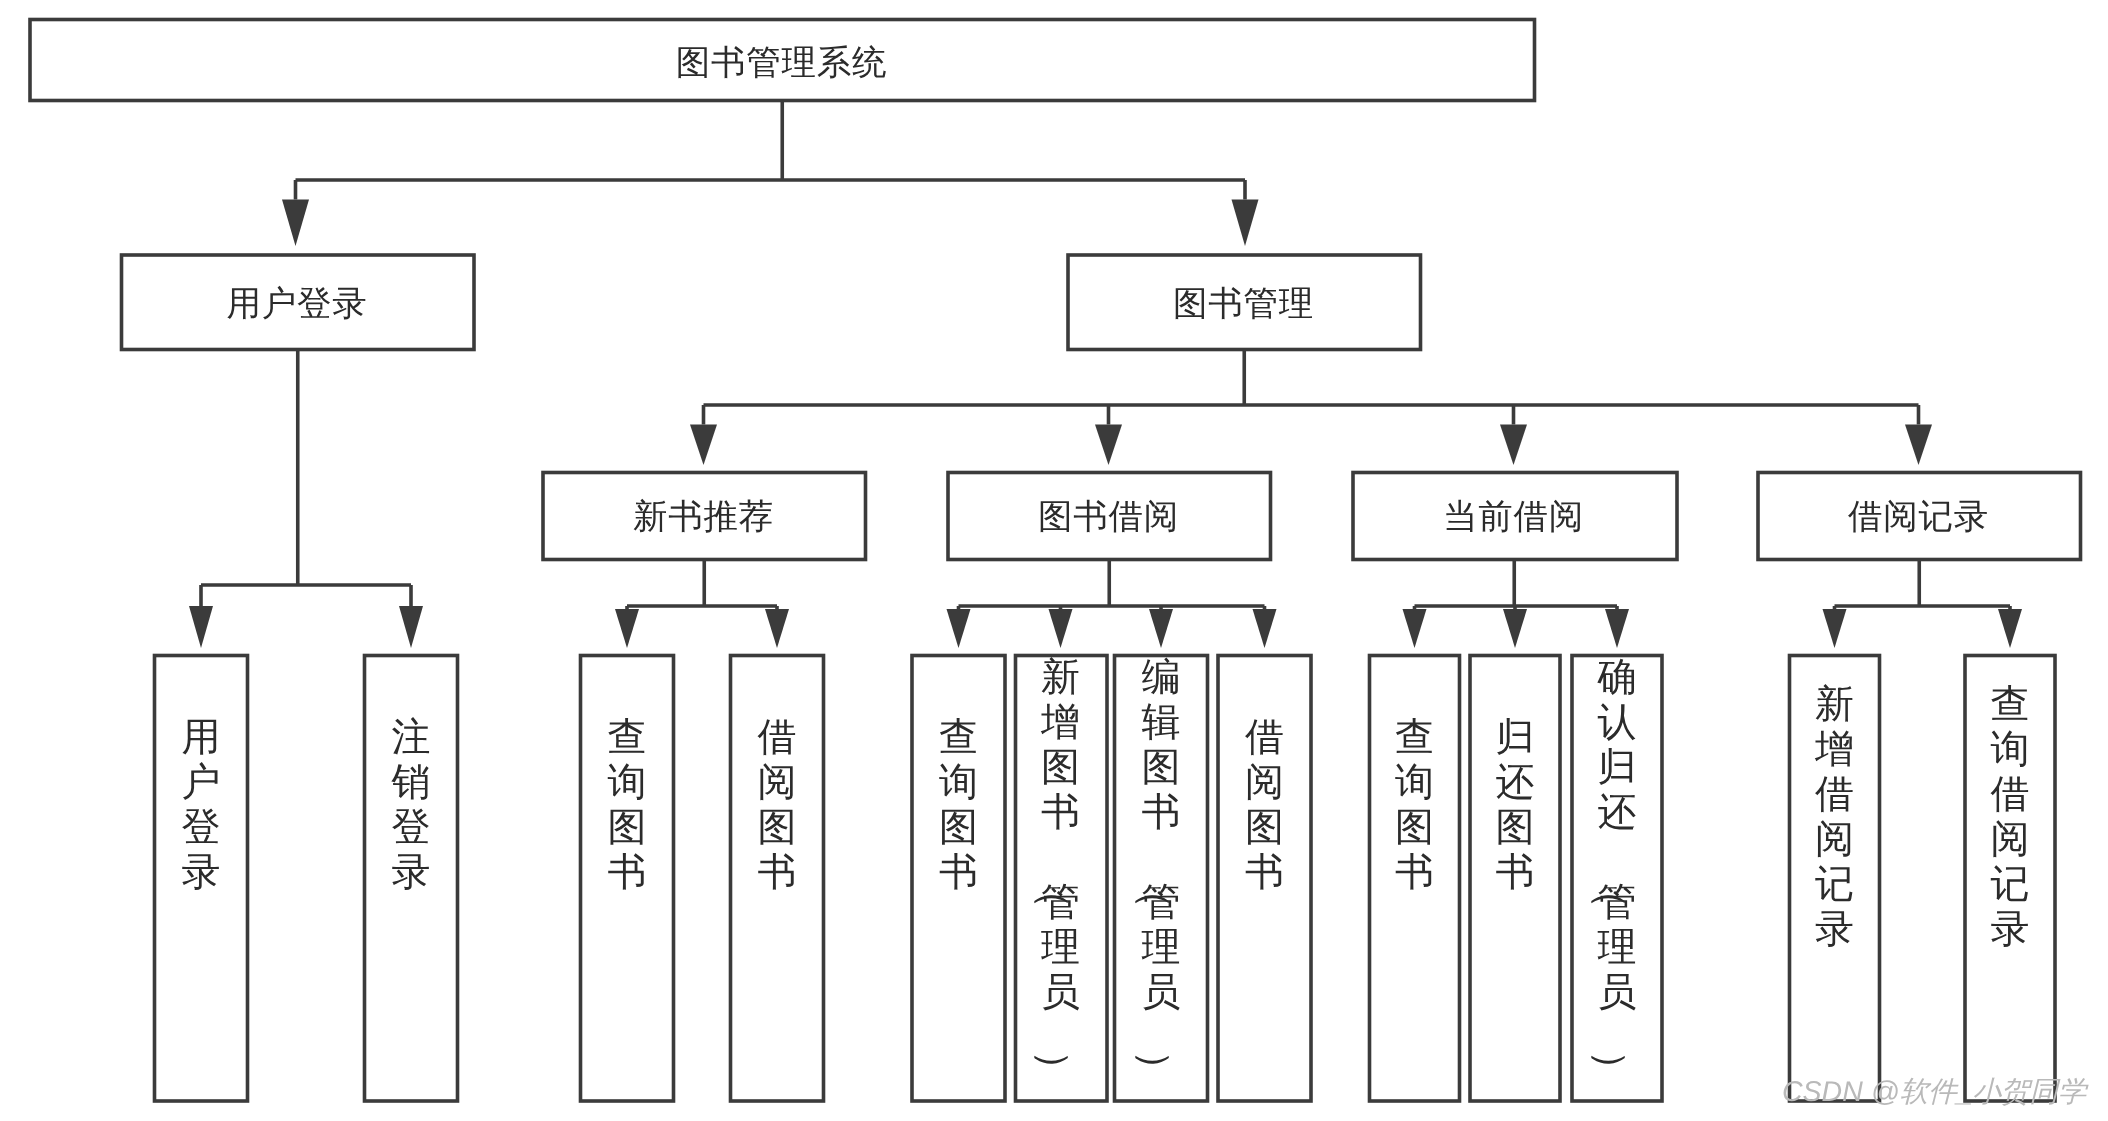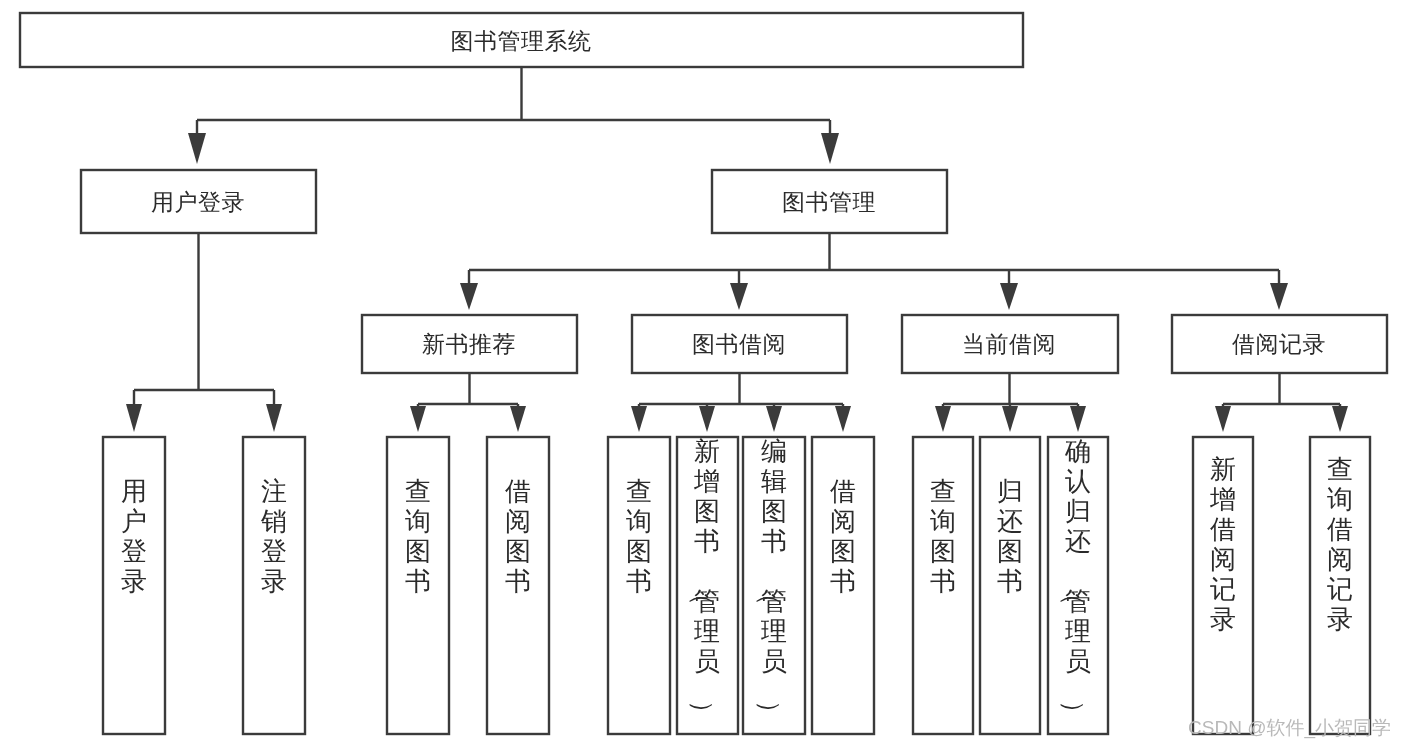--- a/index.html
+++ b/index.html
@@ -58,20 +58,21 @@
   }
   .watermark {
     position: absolute;
     right: 14px;
     bottom: 6px;
     color: #b9b9b9;
     font-size: 19px;
     font-family: "Liberation Sans", "DejaVu Sans", sans-serif;
     white-space: nowrap;
     user-select: none;
+    font-style: italic;
   }
 </style>
 </head>
 <body>
 
 <div id="diagram-root">
 
   <svg id="flow" viewBox="0 0 1405 747" xmlns="http://www.w3.org/2000/svg">
 
     <g>

